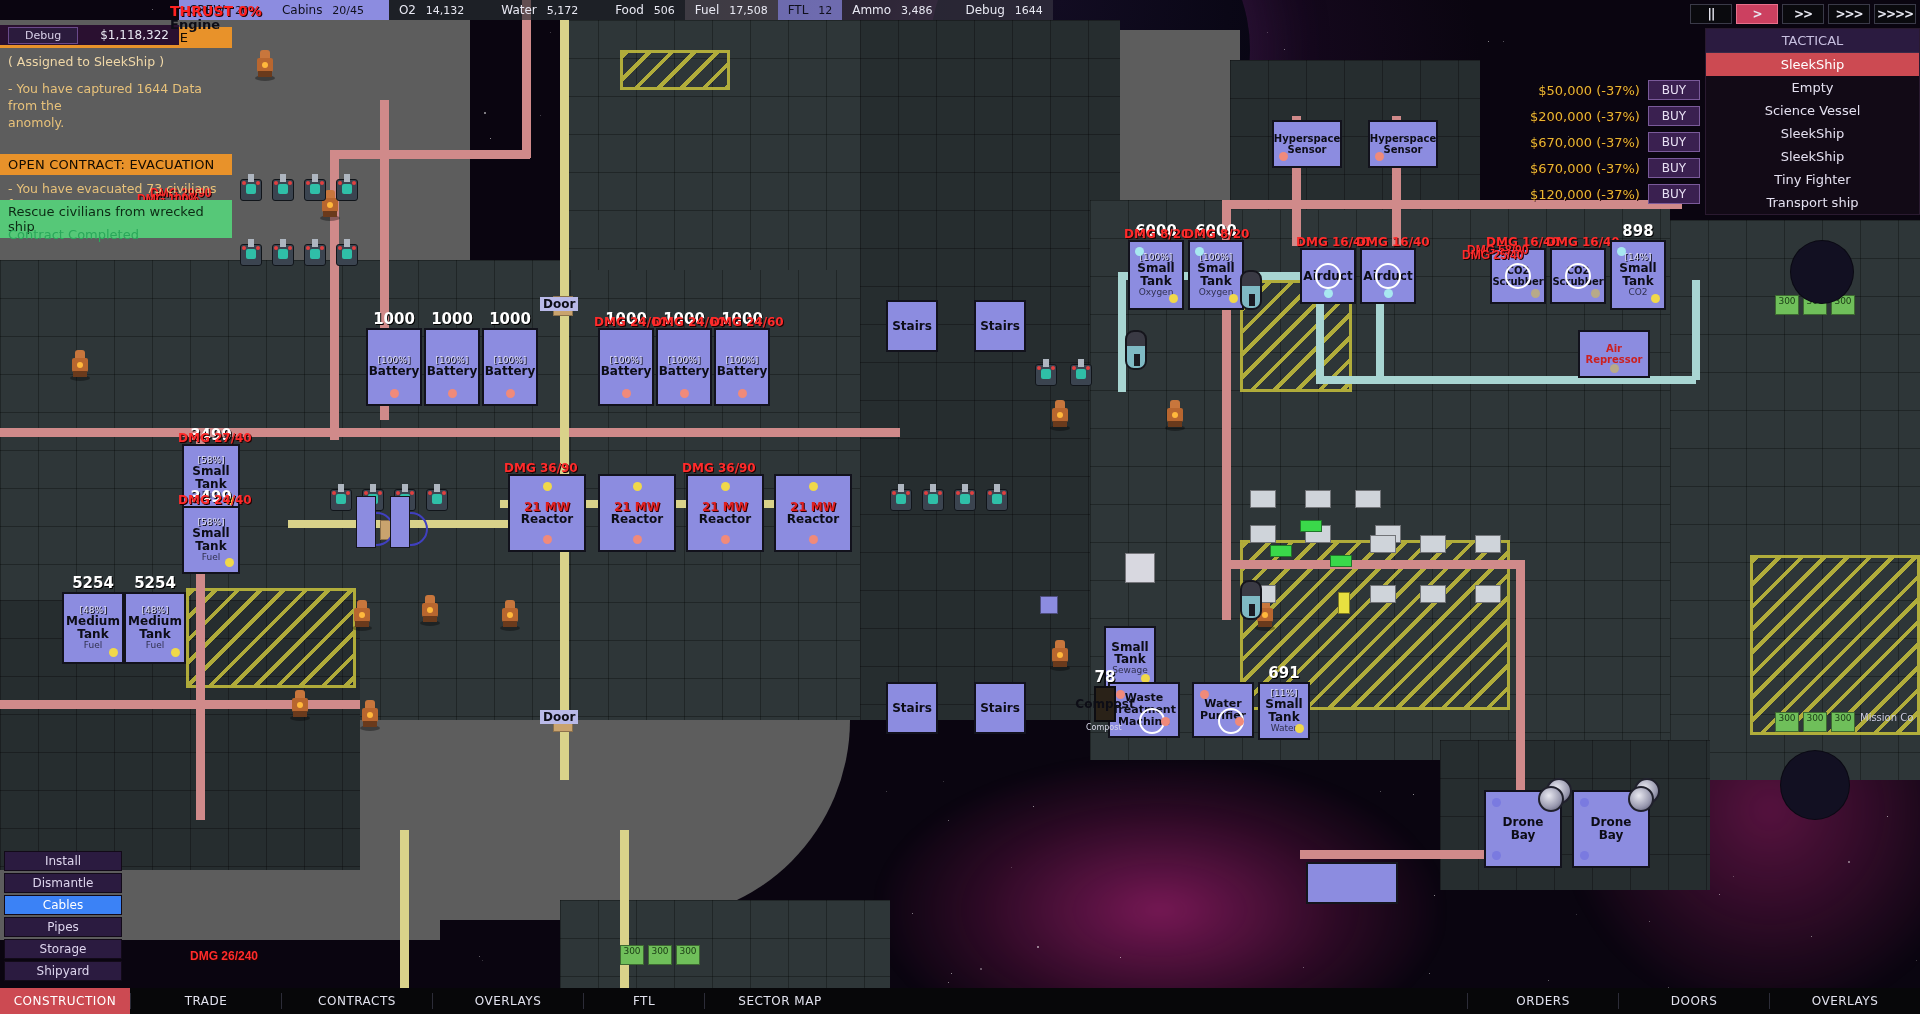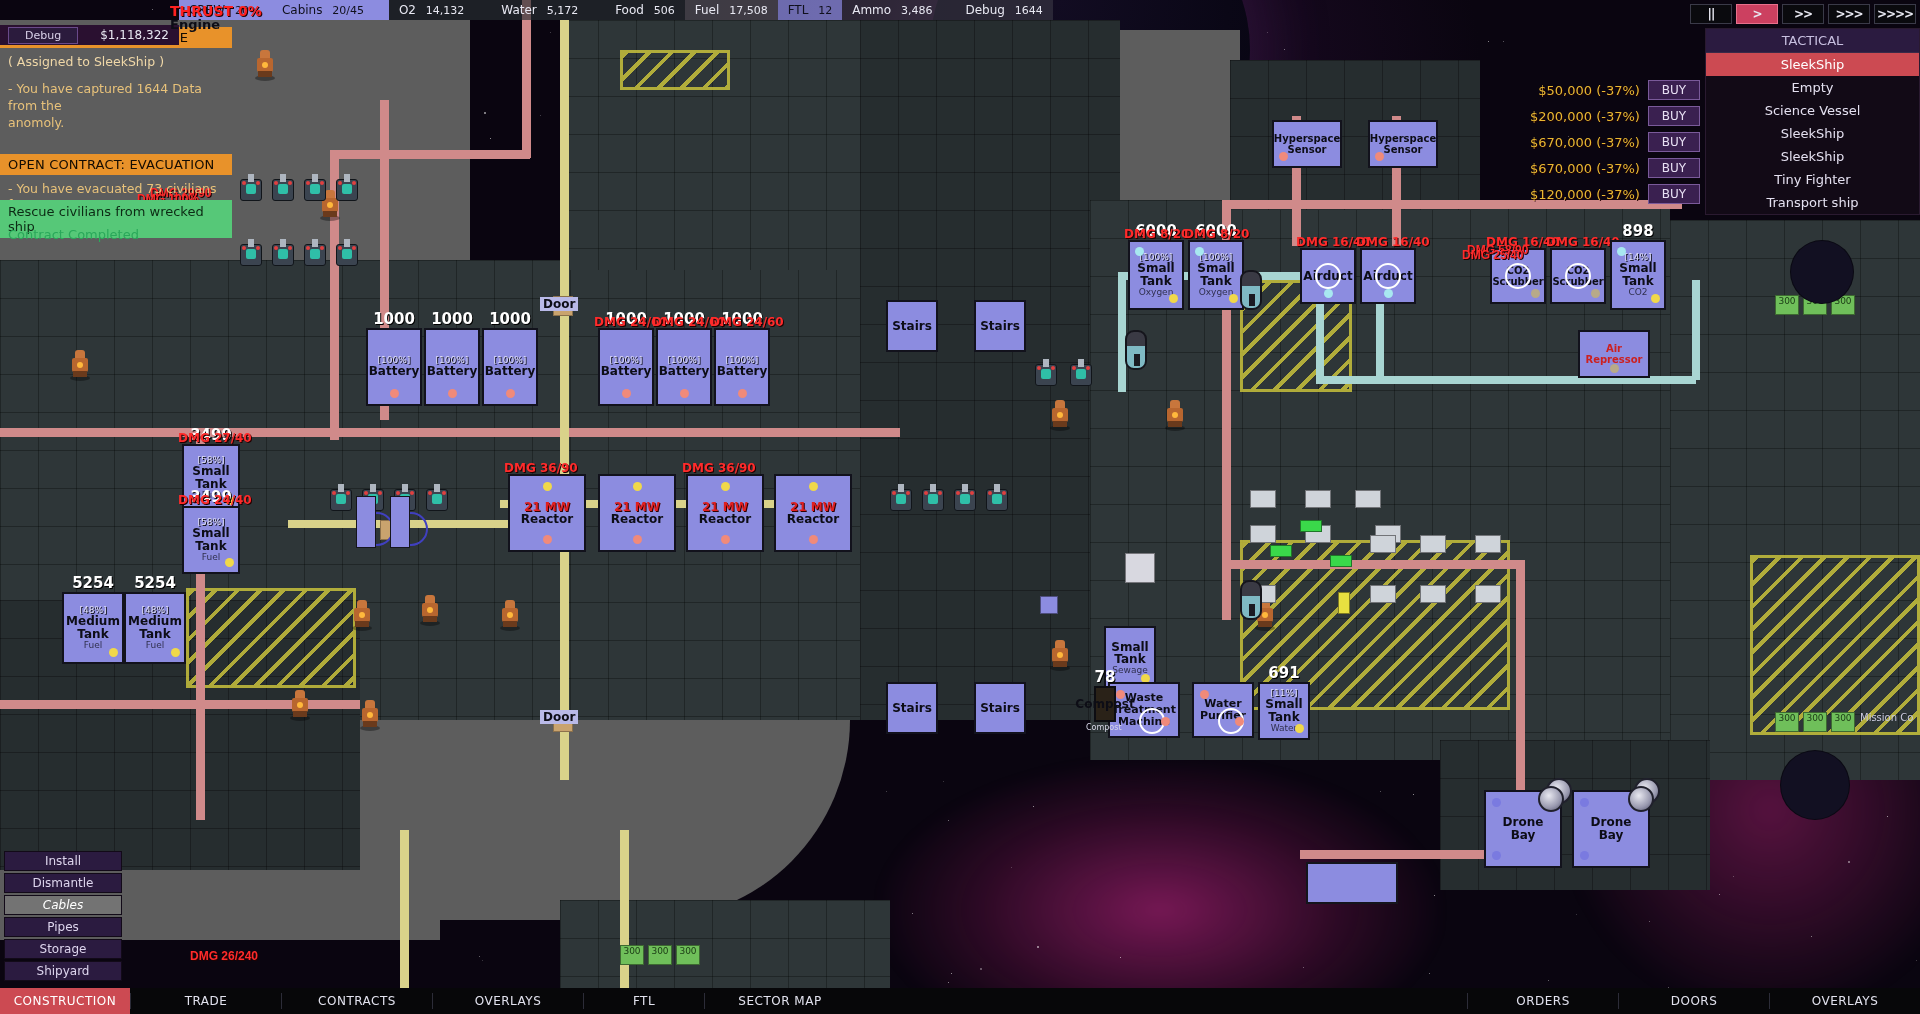--- a/index.html
+++ b/index.html
@@ -176,21 +176,21 @@
   .price { color:#e8b832; font-size:13px; font-family:"DejaVu Sans", sans-serif; text-shadow:1px 1px 0 #200; }
   .buybtn { width:52px; height:20px; background:#3a2050; border:1px solid #7a5a9a; color:#e8e0f4;
     font-size:12px; display:flex; align-items:center; justify-content:center;
     font-family:"DejaVu Sans", sans-serif; }
 
   
   .sidemenu { position:absolute; left:4px; bottom:31px; width:118px; z-index:42; }
   .smi { height:20px; background:#2b1b40; border:1px solid #120a18; color:#ded6ee;
     display:flex; align-items:center; justify-content:center; font-size:12px; margin-bottom:2px;
     font-family:"DejaVu Sans", sans-serif; }
-  .smi.sel { background:#737373; color:#fff;font-style:italic; }
+  .smi.sel { background:#3b82f6; color:#fff; }
 
   
   .tabbar { position:absolute; left:0; bottom:0; width:100%; height:26px; background:#070709;
     display:flex; align-items:stretch; z-index:50; }
   .tab { flex:0 0 auto; display:flex; align-items:center; justify-content:center;
     color:#e2e2ee; font-size:12px; letter-spacing:.5px; font-family:"DejaVu Sans", sans-serif; }
   .tab.sel { background:#cc4a52; color:#fff; }
   .tabsep { width:1px; background:#2c2c38; margin:5px 0; }
   .spacer { flex:1 1 auto; }
 </style>

